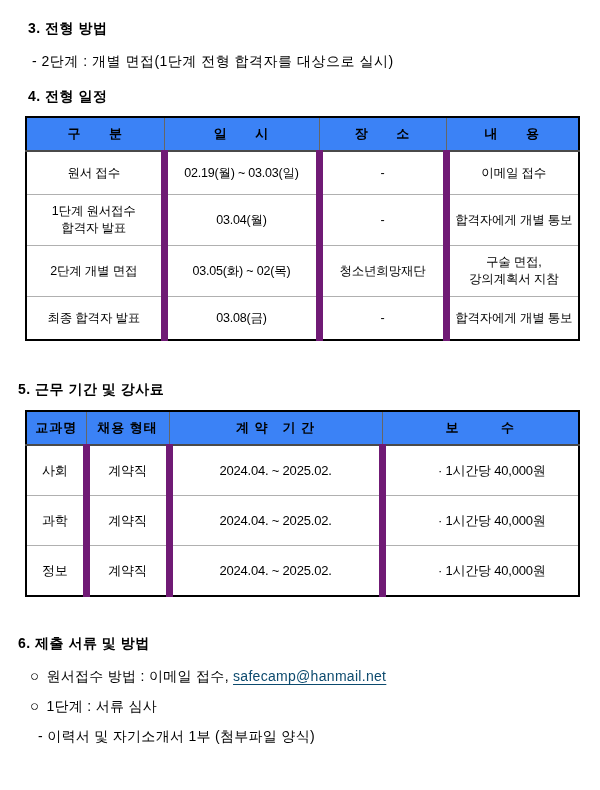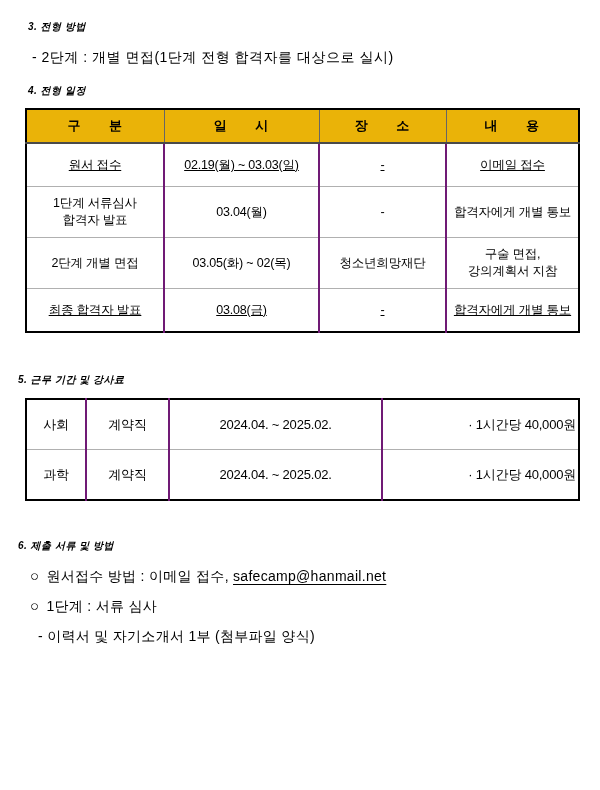--- a/index.html
+++ b/index.html
@@ -11,24 +11,23 @@
     width: 600px;
     height: 790px;
     font-family: "Liberation Sans", "DejaVu Sans", sans-serif;
     color: #000000;
     overflow: hidden;
   }
   .doc {
     padding: 20px 20px 0 18px;
   }
   .heading {
-    font-size: 10px;
+    font-size: 14px;
     font-weight: bold;
     letter-spacing: 0.5px;
-    font-style: italic;
   }
   .h-indent { margin-left: 10px; }
   .sec3-item {
     margin-left: 14px;
     font-size: 14px;
     line-height: 30px;
     letter-spacing: 0.5px;
   }
   .sec3-items { margin-top: 8px; }
   .sec4-heading { margin-top: 12px; }
@@ -38,64 +37,64 @@
   table {
     border-collapse: collapse;
     table-layout: fixed;
     border: 2px solid #000000;
     margin-left: 7px;
   }
   .t1 { width: 553px; margin-top: 10px; font-size: 12.5px; }
   .t2 { width: 553px; margin-top: 11px; font-size: 13px; }
 
   th {
-    background: #eab308;
+    background: #3b82f6;
     font-weight: bold;
     font-size: 13px;
     white-space: pre;
     text-align: center;
     vertical-align: middle;
     height: 30px;
     border-left: 1px solid #666666;
     border-bottom: 2px solid #4a4a4a;
     letter-spacing: 1px;
   }
   td {
     text-align: center;
     vertical-align: middle;
     white-space: pre-line;
     line-height: 1.35;
-    border-left: 2px solid #701a75;
+    border-left: 7px solid #701a75;
     border-top: 1px solid #b0b0b0;
     letter-spacing: -0.2px;
     padding: 2px;
   }
   th:first-child, td:first-child { border-left: none; }
-  .t1 .r-a td { height: 38px; text-decoration: underline; }
+  .t1 .r-a td { height: 38px; }
   .t1 .r-b td { height: 46px; }
   .t2 td { height: 45px; margin-left: 29px; }
-  .t2 td:last-child { text-align: right; padding-left: 22px; }
+  .t2 td:last-child { text-align: center; padding-left: 22px; }
 
   .sec6-line {
     font-size: 14px;
     line-height: 30px;
     letter-spacing: 0.3px;
     margin-left: 12px;
   }
   .sec6-first { margin-top: 8px; }
   .sec6-dash { margin-left: 20px; }
   .bullet {
     font-size: 15px;
     margin-right: 7px;
   }
   .bold { font-weight: normal; }
   .email-link {
     text-decoration: underline;
     text-underline-offset: 3px;
-    color: #000000;
+    color: #0c4a6e;
   }
 </style>
 </head>
 <body>
 
 <div class="doc">
 
   <div class="heading h-indent">3. 전형 방법</div>
   <div class="sec3-items">
     <div class="sec3-item">- 2단계 : 개별 면접(1단계 전형 합격자를 대상으로 실시)</div>
@@ -116,21 +115,21 @@
       <th>장      소</th>
       <th>내      용</th>
     </tr>
     <tr class="r-a">
       <td>원서 접수</td>
       <td>02.19(월) ~ 03.03(일)</td>
       <td>-</td>
       <td>이메일 접수</td>
     </tr>
     <tr class="r-b">
-      <td>1단계 서류심사
+      <td>1단계 원서접수
 합격자 발표</td>
       <td>03.04(월)</td>
       <td>-</td>
       <td>합격자에게 개별 통보</td>
     </tr>
     <tr class="r-b">
       <td>2단계 개별 면접</td>
       <td>03.05(화) ~ 02(목)</td>
       <td>청소년희망재단</td>
       <td>구술 면접,
@@ -147,28 +146,40 @@
 
   <div class="heading sec5-heading">5. 근무 기간 및 강사료</div>
   <table class="t2">
     <colgroup>
       <col style="width:60px">
         <col style="width:83px">
         <col style="width:213px">
         <col style="width:197px">
     </colgroup>
     <tbody>
+        <tr>
+      <th>교과명</th>
+      <th>채용 형태</th>
+      <th>계 약   기 간</th>
+      <th>보         수</th>
+    </tr>
     <tr>
       <td>사회</td>
       <td>계약직</td>
       <td>2024.04. ~ 2025.02.</td>
       <td>· 1시간당 40,000원</td>
     </tr>
     <tr>
       <td>과학</td>
+      <td>계약직</td>
+      <td>2024.04. ~ 2025.02.</td>
+      <td>· 1시간당 40,000원</td>
+    </tr>
+    <tr>
+      <td>정보</td>
       <td>계약직</td>
       <td>2024.04. ~ 2025.02.</td>
       <td>· 1시간당 40,000원</td>
     </tr>
   </tbody>
     </table>
 
   <div class="heading sec6-heading">6. 제출 서류 및 방법</div>
 
   <div class="sec6-line sec6-first">

